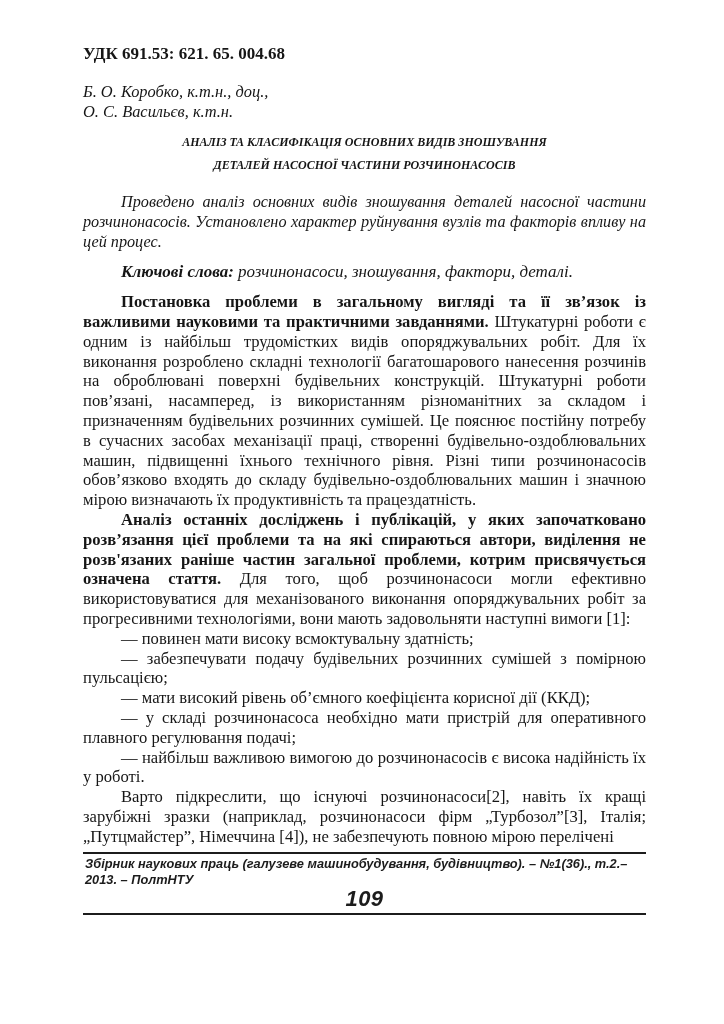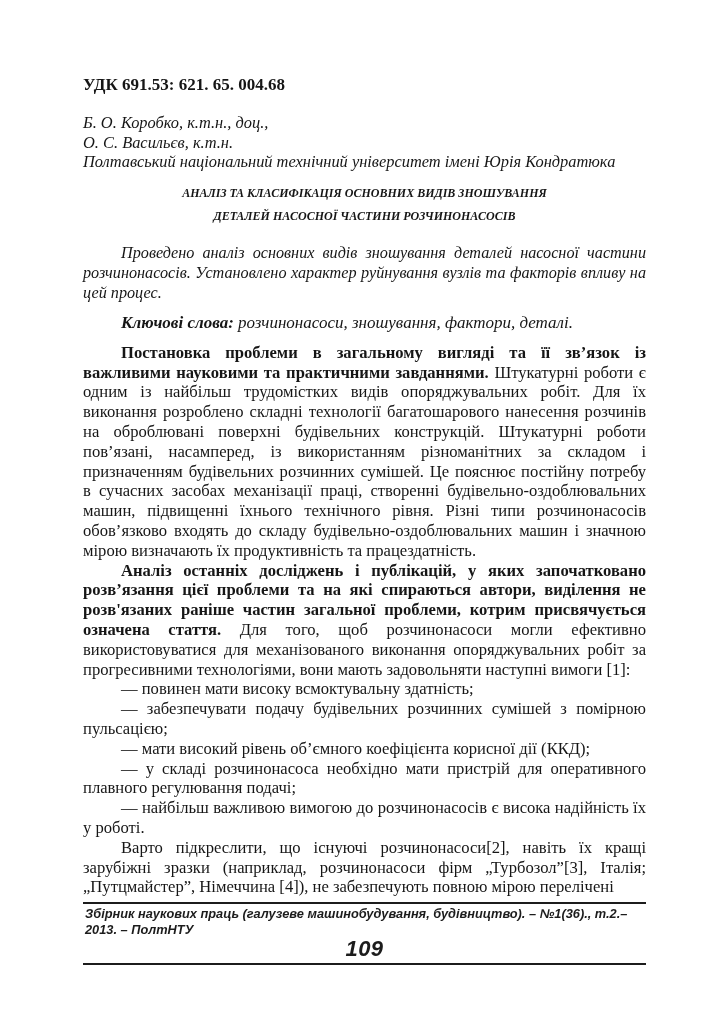--- a/index.html
+++ b/index.html
@@ -9,21 +9,21 @@
   }
   body {
     width: 724px;
     height: 1024px;
     overflow: hidden;
   }
   .page {
     box-sizing: border-box;
     width: 724px;
     height: 828px;
-    padding: 75px 78px 0 83px;
+    padding: 44px 78px 0 83px;
     background: #ffffff;
     font-family: "Liberation Serif", serif;
     color: #161616;
   }
   .udc {
     font-weight: bold;
     font-size: 17px;
     line-height: 20px;
     margin-bottom: 18px;
   }
@@ -86,21 +86,20 @@
 </head>
 <body>
 
 <div class="page">
 
   <div class="udc">УДК 691.53: 621. 65. 004.68</div>
 
   <div class="authors">
     <div>Б. О. Коробко, к.т.н., доц.,</div>
     <div>О. С. Васильєв, к.т.н.</div>
-    <div>Полтавський національний технічний університет імені Юрія Кондратюка</div>
   </div>
 
   <h1 class="title">
     <span class="tline">АНАЛІЗ ТА КЛАСИФІКАЦІЯ ОСНОВНИХ ВИДІВ ЗНОШУВАННЯ</span>
     <span class="tline">ДЕТАЛЕЙ НАСОСНОЇ ЧАСТИНИ РОЗЧИНОНАСОСІВ</span>
   </h1>
 
   <p class="abstract">Проведено аналіз основних видів зношування деталей насосної частини розчинонасосів. Установлено характер руйнування вузлів та факторів впливу на цей процес.</p>
 
   <p class="keywords"><span class="kw-label">Ключові слова:</span> <span>розчинонасоси,  зношування, фактори, деталі.</span></p>

